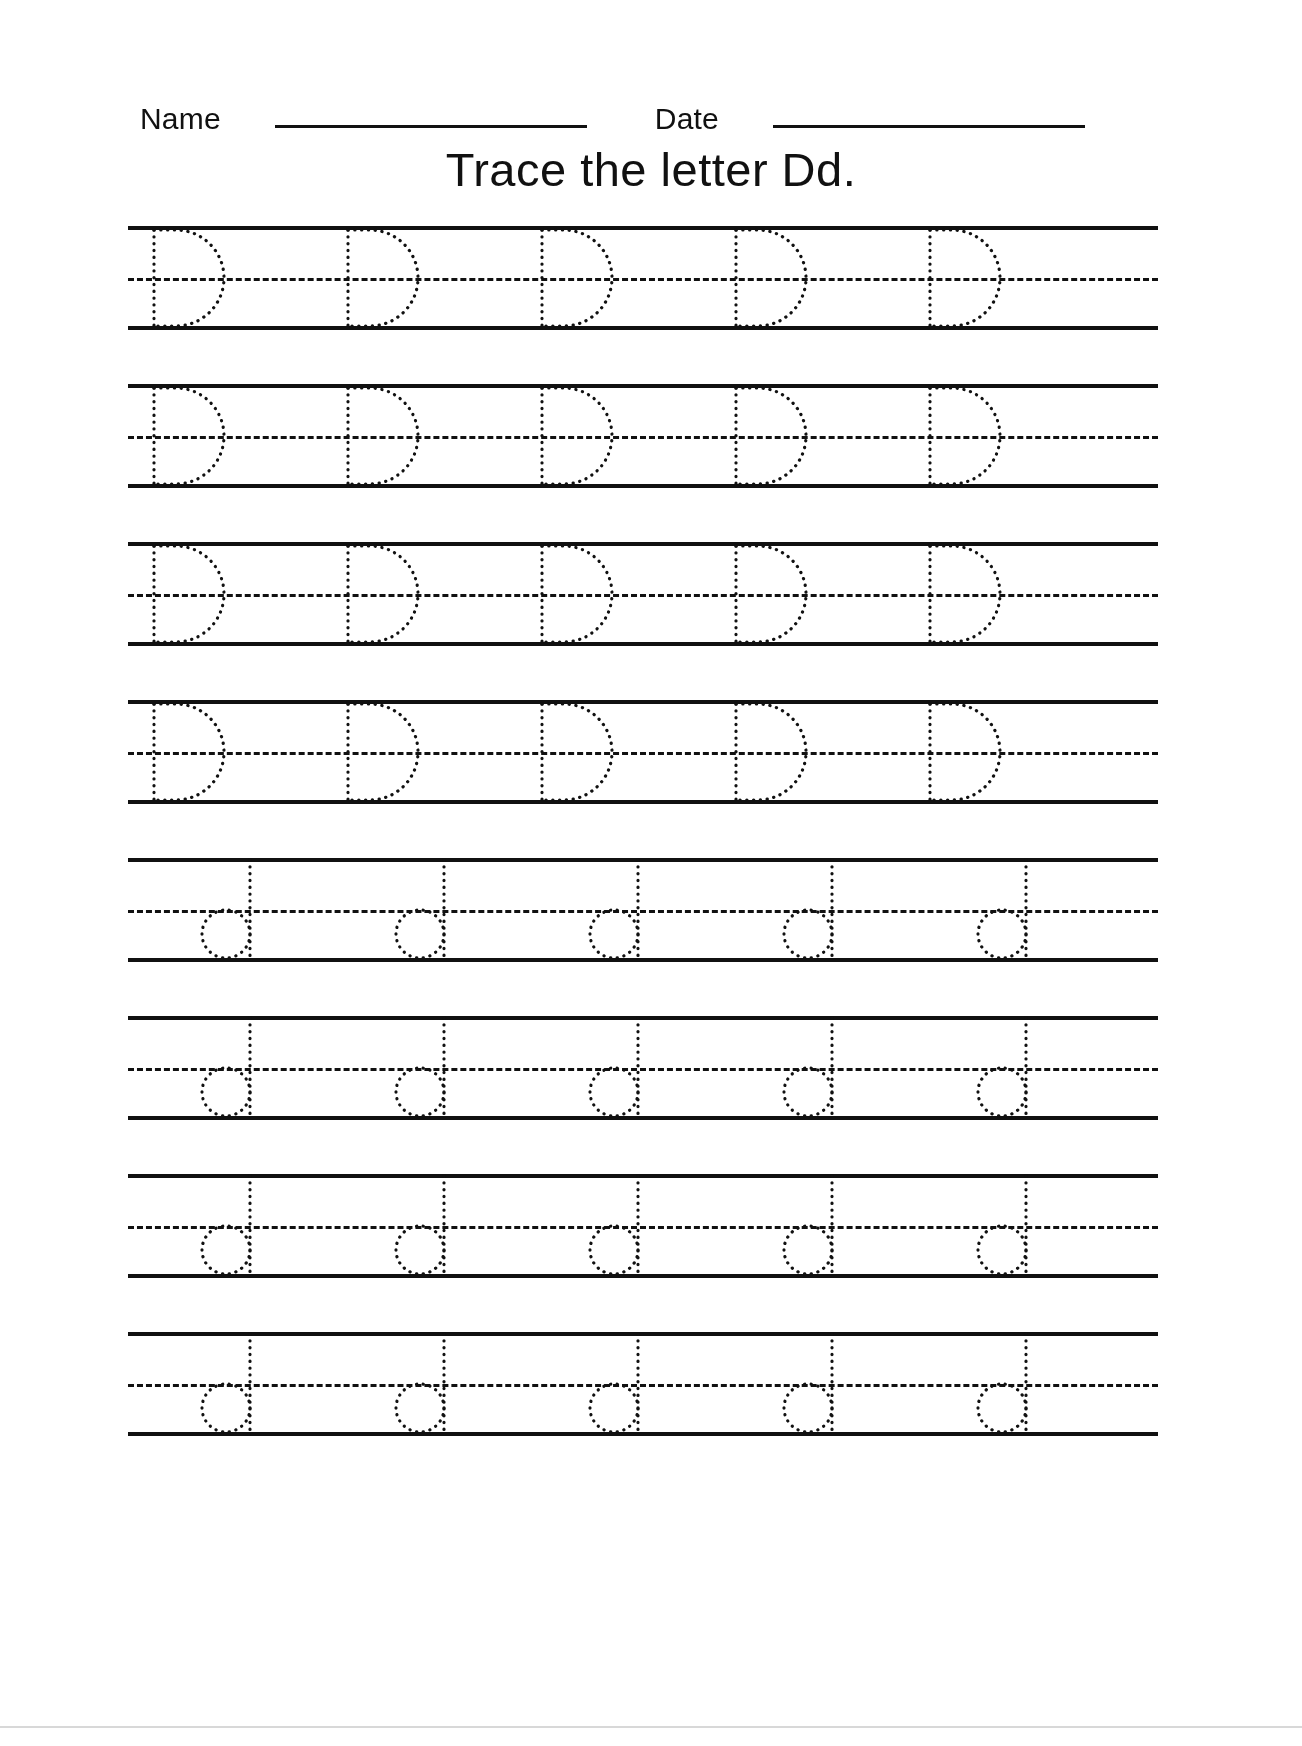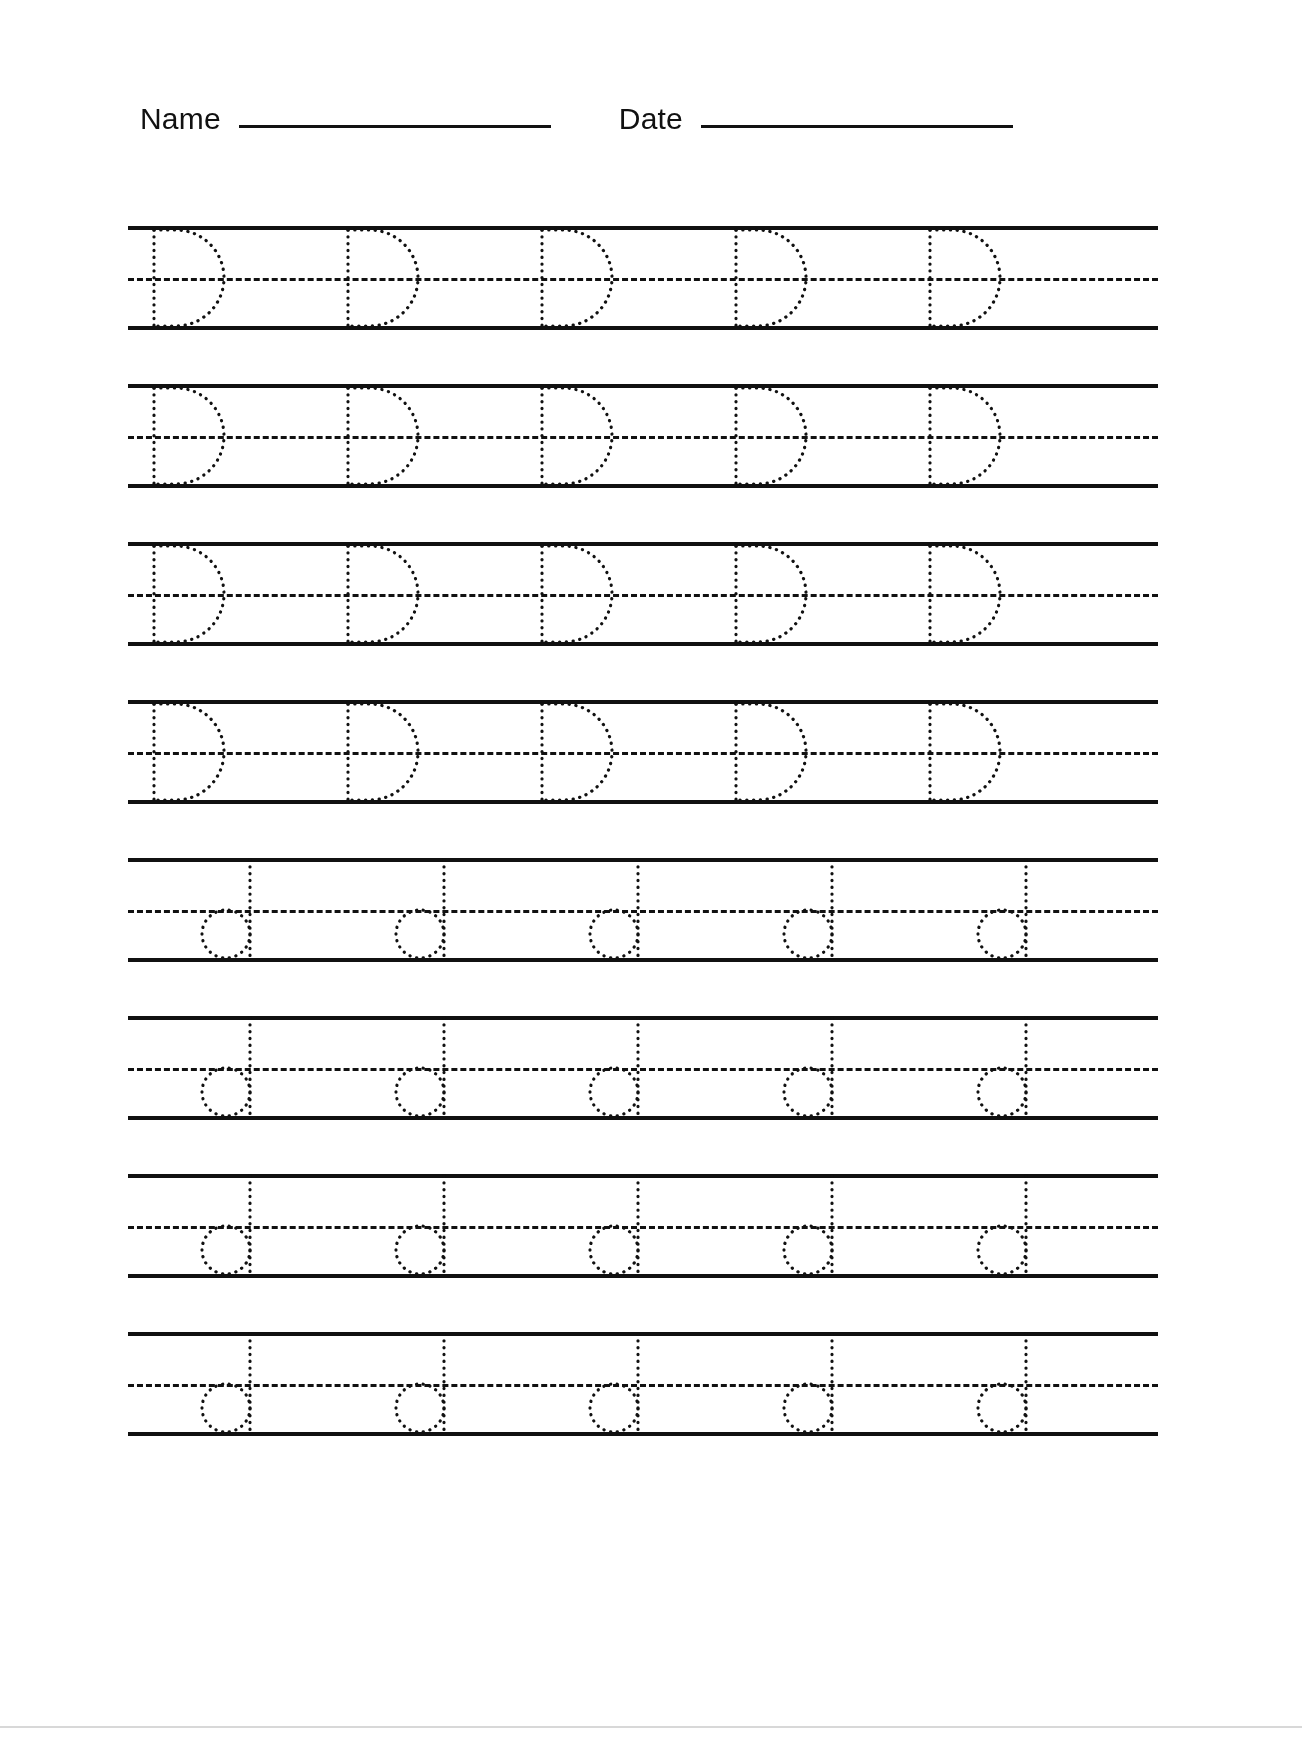--- a/index.html
+++ b/index.html
@@ -29,20 +29,21 @@
     top: 86px;
     left: 140px;
     width: 1010px;
     height: 48px;
     display: flex;
     align-items: flex-end;
   }
   .field {
     display: flex;
     align-items: flex-end;
+    gap: 36px;
   }
   .field-label {
     font-size: 30px;
     line-height: 30px;
     font-family: "Liberation Sans", sans-serif;
     letter-spacing: 0.2px;
     color: #111111;
     white-space: nowrap;
   }
   .field-rule {
@@ -146,20 +147,21 @@
     <div class="field">
       <span class="field-label">Name</span>
       <span class="field-rule rule-name"></span>
     </div>
     <div class="field field-date">
       <span class="field-label">Date</span>
       <span class="field-rule rule-date"></span>
     </div>
   </div>
 
+  <div class="title">Trace the letter Dd.</div>
 
   <div class="rows" id="rows-container">
       <div class="row row-upper">
         <div class="line line-top"></div>
         <div class="line line-mid"></div>
         <div class="line line-bottom"></div>
         <div class="glyph-strip">
           <div class="glyph" style="left: 6px;">
             <svg viewBox="0 0 96 104" preserveAspectRatio="none">
               <path class="dotted" d="M 20 4 L 20 100"></path>

